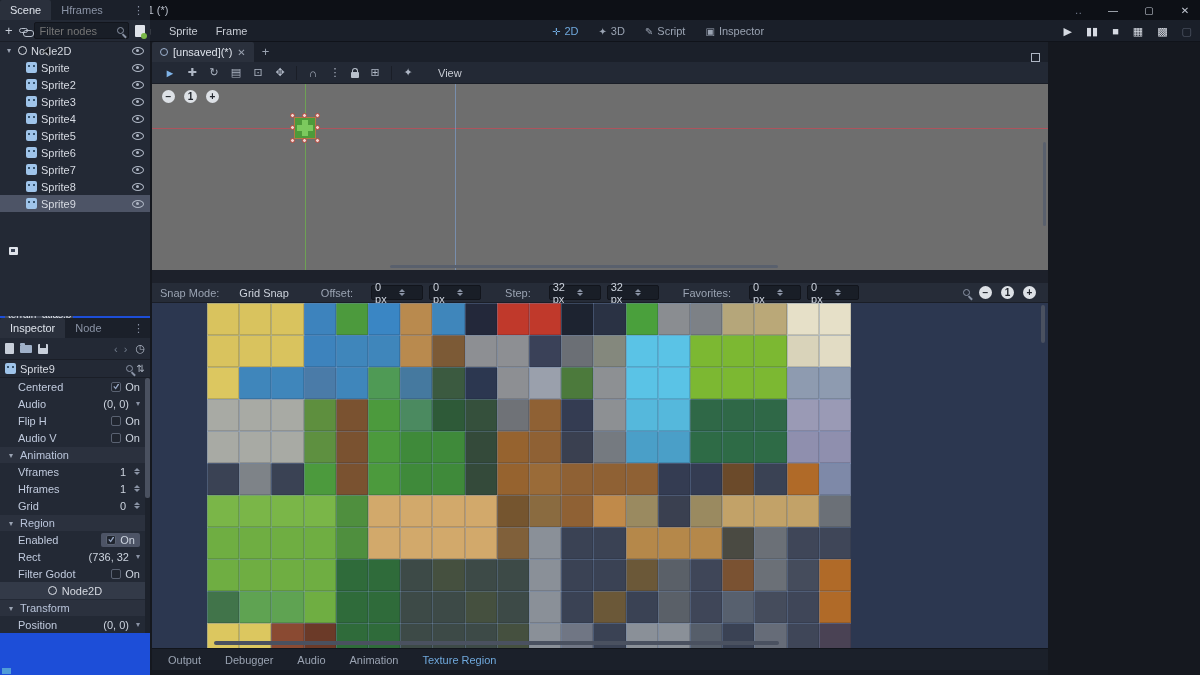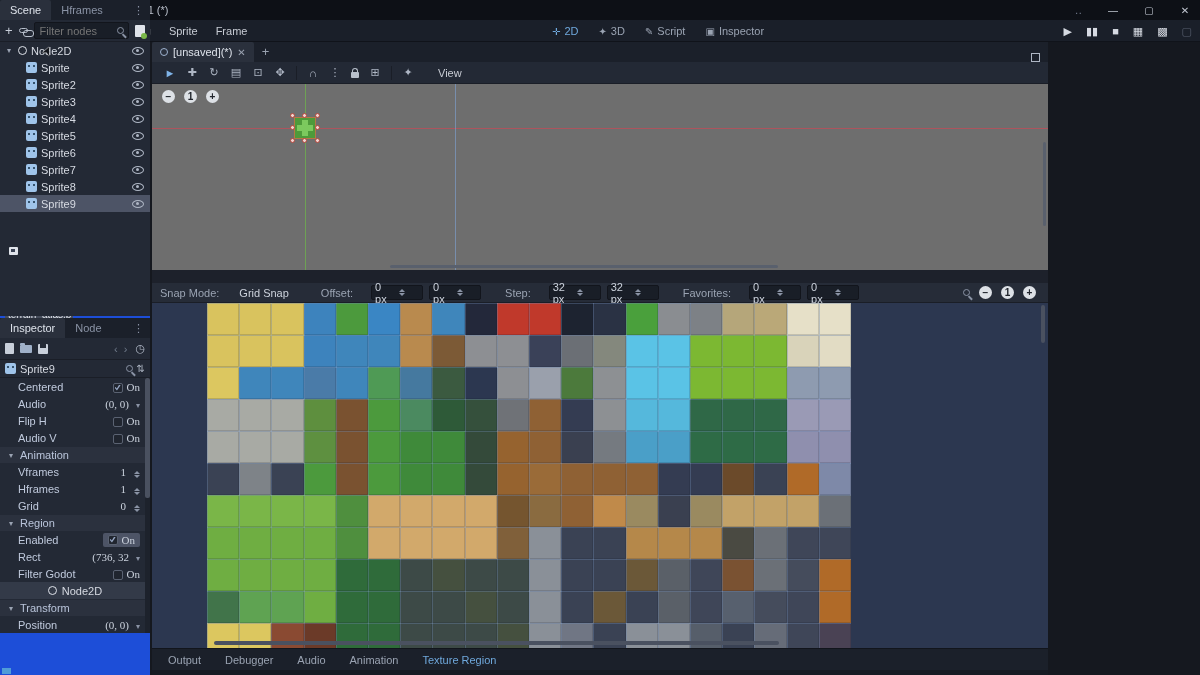--- a/index.html
+++ b/index.html
@@ -159,21 +159,21 @@
   .tree-row.selected { background:#4d5466; }
   .tw { color:#9aa3b2; font-size:8px; width:10px; text-align:center; }
   #tree-cursor { position:absolute; left:42px; top:2px; color:#14171d; font-size:12px;
     transform:rotate(-65deg); text-shadow:0 0 1px #fff,0 0 1px #fff; z-index:3; }
 
   #insp-node-row { height:18px; display:flex; align-items:center; gap:4px; padding:0 5px; border-bottom:1px solid #1a1e27; }
   #insp-node-row .lbl { color:#d6dae2; }
   #insp-rows { position:relative; }
   .prow { height:17px; display:flex; align-items:center; padding:0 10px 0 18px; }
   .prow .plabel { color:#c0cadd; flex:1; overflow:hidden; white-space:nowrap; }
-  .prow .pval { color:#ccd3de; display:flex; align-items:flex-end; gap:4px;font-family:Liberation Serif, serif; }
+  .prow .pval { color:#ccd3de; display:flex; align-items:center; gap:4px; }
   .chev { color:#8a93a5; font-size:8px; margin-left:3px; }
   .psection { height:17px; background:#2b313e; display:flex; align-items:center; gap:4px; padding:0 6px;
     color:#b9c4da; border-top:1px solid #232935; }
   .pnodeheader { height:17px; background:#333a48; display:flex; align-items:center; justify-content:center;
     gap:5px; color:#d6dae2; }
   .hl { background:#4d5466; border-radius:2px; padding:1px 5px; display:flex; align-items:center; gap:4px; }
   #insp-scroll { position:absolute; right:0; top:60px; width:5px; bottom:0; background:#1d222c; }
   #insp-scroll .thumb { position:absolute; top:0; left:0; width:5px; height:120px; background:#4a5160; border-radius:2px; }
   .hist-arrow { color:#707a8a; font-size:11px; }
   .clock { color:#aeb6c4; font-size:11px; margin-left:2px; }

